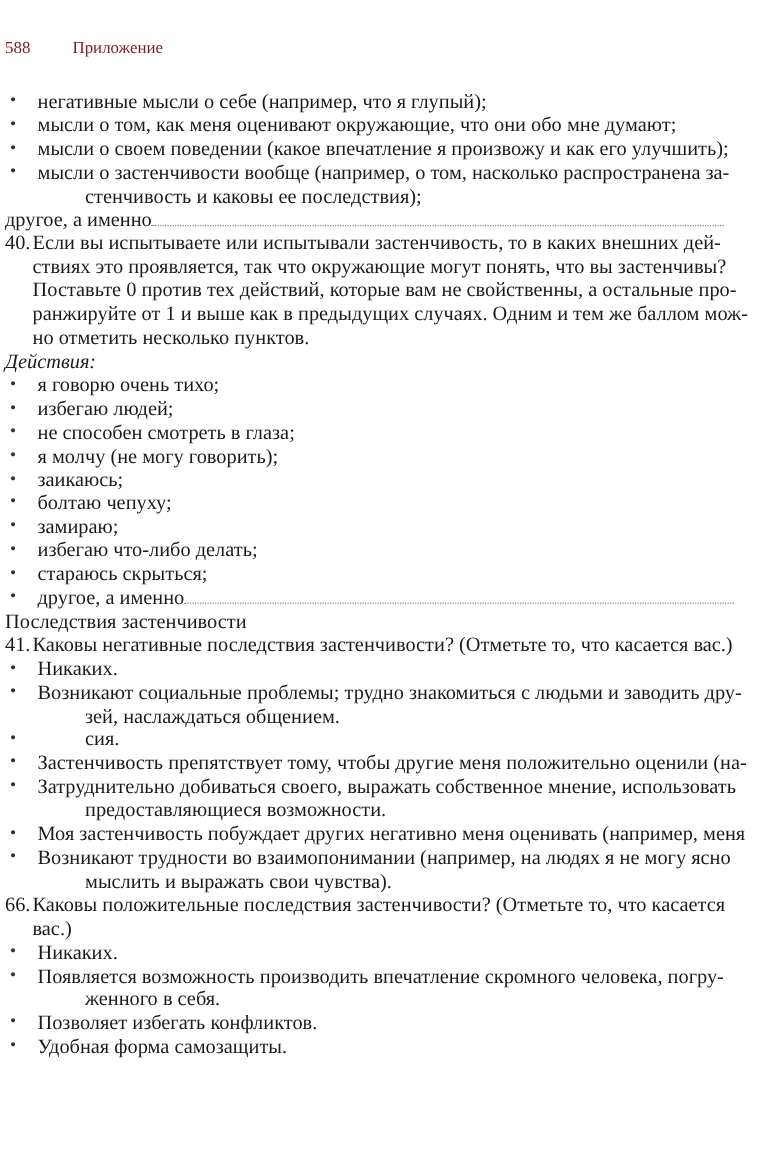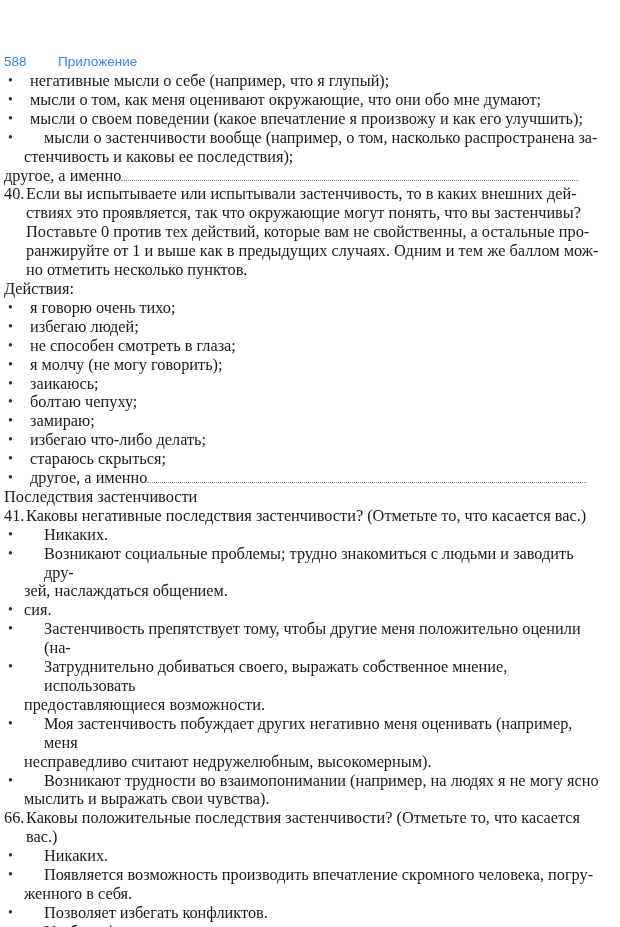--- a/index.html
+++ b/index.html
@@ -1,39 +1,39 @@
 <!DOCTYPE html>
 <html><head>
 <meta charset="utf-8">
 <style>
   html, body { margin: 0; padding: 0; background: #ffffff; }
   body {
     width: 620px; height: 927px; position: relative; overflow: hidden;
     font-family: "Liberation Serif", serif; color: #1a1a1a;
   }
   .header {
-    position: absolute; top: 54px; left: 4px;
-    font-family: Liberation Sans, sans-serif; font-size: 13.5px; color: #3b82f6;
+    position: absolute; top: 30px; left: 4px;
+    font-family: Liberation Serif, serif; font-size: 13.5px; color: #7f1d1d;
   }
   .header .num { display: inline-block; width: 54px; }
   .content {
     position: absolute; top: 72px; left: 4px; width: 596px;
     font-size: 16.3px; line-height: 18.9px;
   }
   .bul { position: relative; padding-left: 26px; text-indent: 0; }
   .bul .dot {
     position: absolute; left: 4px; top: 0; font-size: 14px; color: #333;
   }
-  .bul .cont { display: block; }
+  .bul .cont { display: block; margin-left: 44px; }
   .bul.hang { padding-left: 20px; }
-  .bul.hang .first { margin-left: 20px; }
+  .bul.hang .first { margin-left: 6px; }
   .plain { padding-left: 0; }
   .q { padding-left: 22px; text-indent: -22px; }
   .q .qnum { display: inline-block; width: 22px; text-indent: 0; }
-  .italic { }
+  .italic { font-style: italic; }
   .leader {
     display: inline-block; vertical-align: baseline;
     border-bottom: 1px dotted #888; height: 1px;
   }
 </style>
 </head>
 <body>
 
 <div class="header">
   <span class="num">588</span><span>Приложение</span>
@@ -109,21 +109,20 @@
         <span class="cont first">Застенчивость препятствует тому, чтобы другие меня положительно оценили (на-</span>
       </div>
     <div class="bul hang">
         <span class="dot">•</span>
         <span class="cont first">Затруднительно добиваться своего, выражать собственное  мнение, использовать</span>
         <span class="cont">предоставляющиеся возможности.</span>
       </div>
     <div class="bul hang">
         <span class="dot">•</span>
         <span class="cont first">Моя застенчивость побуждает других негативно меня  оценивать (например, меня</span>
-        <span class="cont">несправедливо считают недружелюбным, высокомерным).</span>
       </div>
     <div class="bul hang">
         <span class="dot">•</span>
         <span class="cont first">Возникают трудности во взаимопонимании (например, на людях я не могу ясно</span>
         <span class="cont">мыслить и выражать свои чувства).</span>
       </div>
   </div>
 
   <div class="q">
     <span class="qnum">66.</span><span>Каковы положительные последствия застенчивости? (Отметьте то, что касается</span><br>

